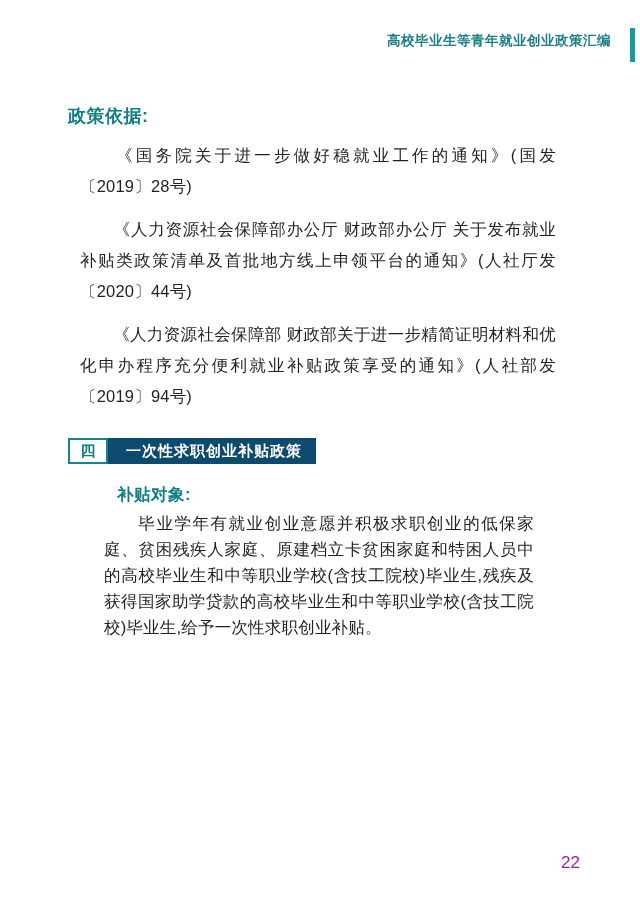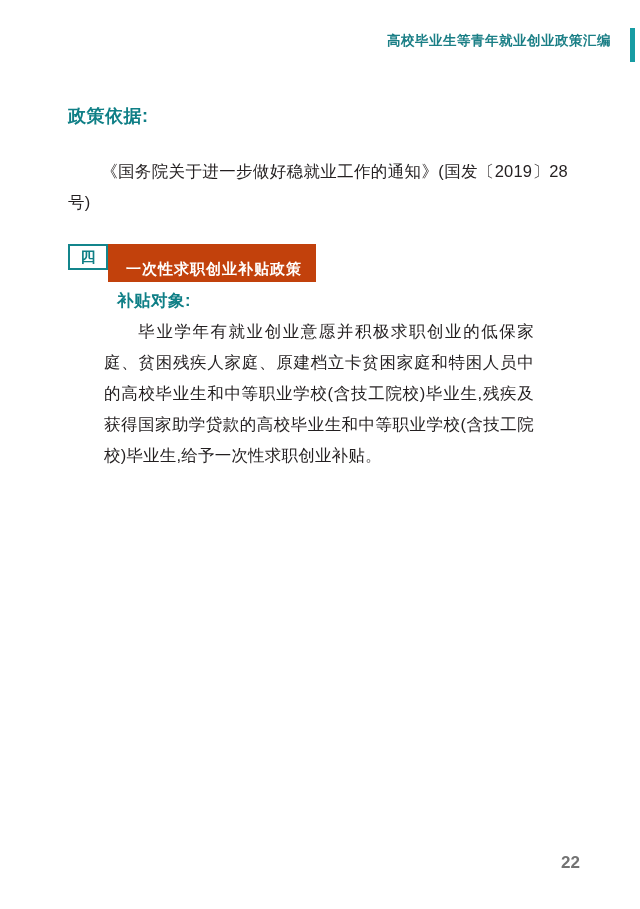--- a/index.html
+++ b/index.html
@@ -56,28 +56,28 @@
     left: 68px;
     top: 104px;
     width: 500px;
   }
 
   .section-heading {
     font-size: 18px;
     font-weight: bold;
     color: #0f7f86;
     letter-spacing: 0.5px;
-    margin: 0 0 28px 0;
+    margin: 0 0 6px 0;
   }
 
   .doc-para {
     font-size: 16.5px;
     line-height: 31px;
     color: #231f20;
-    margin: 0;
+    margin: 12px;
     text-align: justify;
     letter-spacing: 0.2px;
   }
   .doc-para .indent {
     display: inline-block;
     width: 33px;
   }
 
   
   .banner {
@@ -94,77 +94,79 @@
     box-sizing: border-box;
     color: #0f7f86;
     font-size: 15px;
     font-weight: bold;
     display: flex;
     align-items: center;
     justify-content: center;
     height: 26px;
   }
   .banner-title {
-    background: #c2410c;
+    background: #0c4a6e;
     color: #ffffff;
     font-size: 15px;
     font-weight: bold;
     letter-spacing: 1px;
     display: flex;
     align-items: center;
-    padding: 12px 14px 0 18px;
+    padding: 0 14px 0 18px;
     height: 26px;
   }
 
   .sub-heading {
     margin: 20px 0 2px 49px;
     font-size: 16.5px;
     font-weight: bold;
     color: #0f7f86;
     letter-spacing: 0.5px;
   }
 
   .sub-body {
     margin: 4px 0 0 36px;
     width: 430px;
     font-size: 16.5px;
-    line-height: 31px;
+    line-height: 26px;
     text-align: justify;
     color: #231f20;
     letter-spacing: 0.2px;
   }
   .sub-body .indent {
     display: inline-block;
     width: 33px;
   }
 
   .page-number {
     position: absolute;
     right: 60px;
     bottom: 36px;
     font-size: 17px;
-    color: #737373;
-    font-weight: bold;
+    color: #a21caf;
+    font-weight: normal;
   }
 </style>
 </head>
 <body>
 
 <div class="page">
 
   <div class="header">
     <div class="header-title">高校毕业生等青年就业创业政策汇编</div>
     <div class="header-bar"></div>
   </div>
 
   <div class="content">
 
     <h2 class="section-heading">政策依据:</h2>
 
     <p class="doc-para"><span class="indent"></span><span>《国务院关于进一步做好稳就业工作的通知》(国发〔2019〕28号)</span></p>
+    <p class="doc-para"><span class="indent"></span><span>《人力资源社会保障部办公厅 财政部办公厅 关于发布就业补贴类政策清单及首批地方线上申领平台的通知》(人社厅发〔2020〕44号)</span></p>
+    <p class="doc-para"><span class="indent"></span><span>《人力资源社会保障部 财政部关于进一步精简证明材料和优化申办程序充分便利就业补贴政策享受的通知》(人社部发〔2019〕94号)</span></p>
 
     <div class="banner">
       <div class="banner-num">四</div>
       <div class="banner-title">一次性求职创业补贴政策</div>
     </div>
 
     <h3 class="sub-heading">补贴对象:</h3>
     <p class="sub-body"><span class="indent"></span><span>毕业学年有就业创业意愿并积极求职创业的低保家庭、贫困残疾人家庭、原建档立卡贫困家庭和特困人员中的高校毕业生和中等职业学校(含技工院校)毕业生,残疾及获得国家助学贷款的高校毕业生和中等职业学校(含技工院校)毕业生,给予一次性求职创业补贴。</span></p>
 
 

